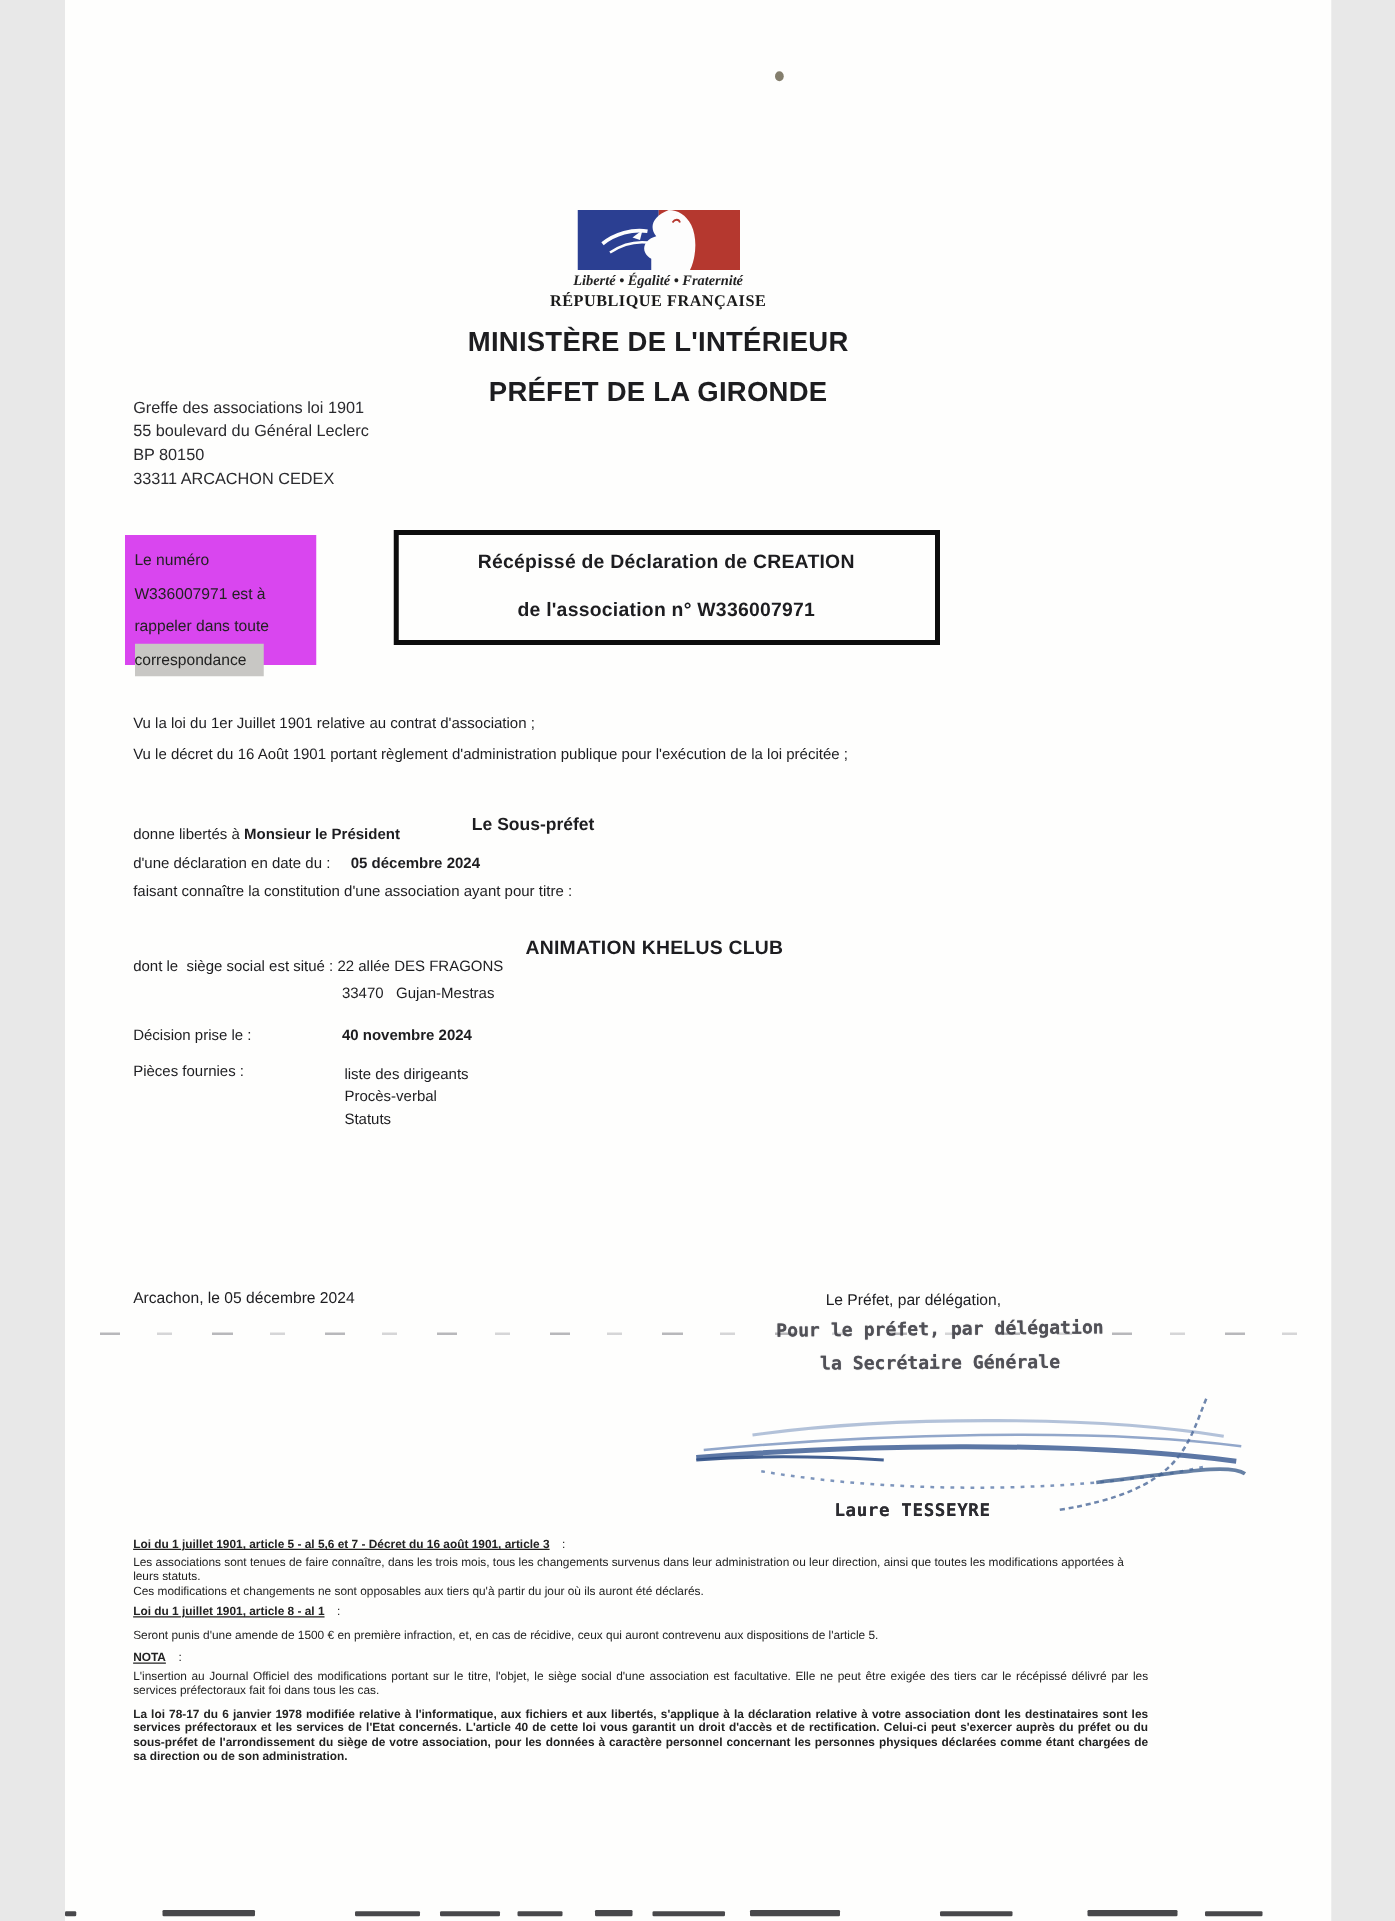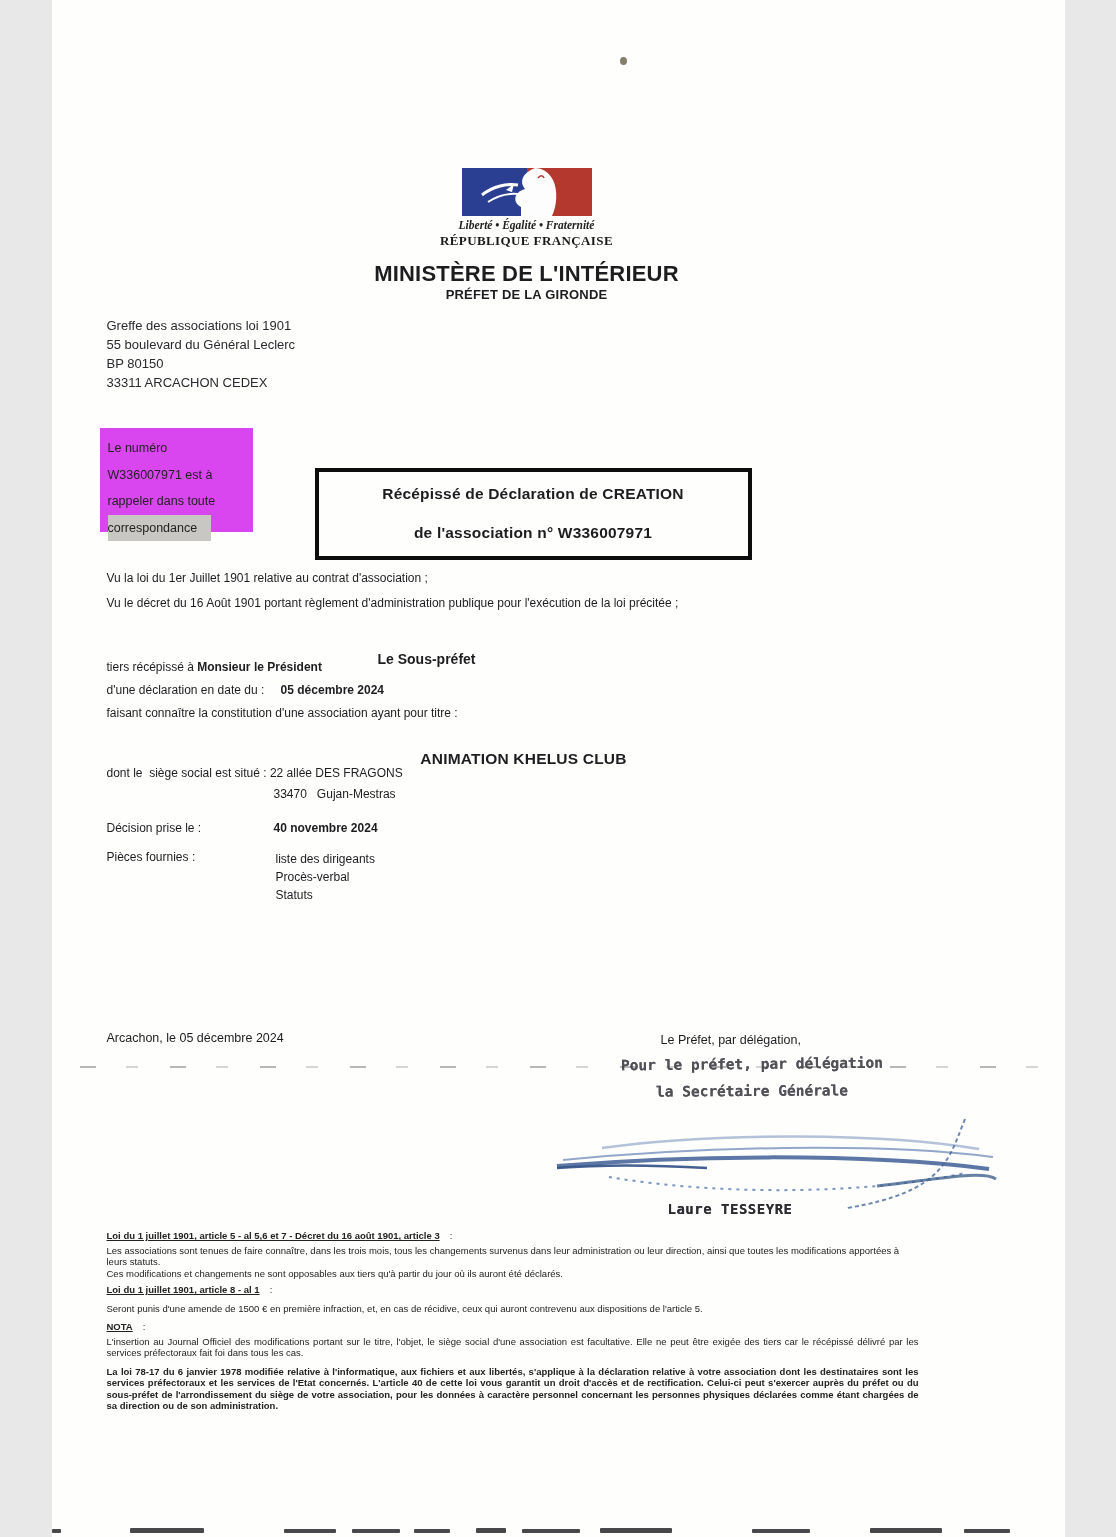--- a/index.html
+++ b/index.html
@@ -17,42 +17,41 @@
   .pre{white-space:pre-wrap;}
   .b{font-weight:bold;}
   .center{text-align:center;margin-top:25px;}
 
   
   .header-block{left:308px;top:168px;width:334px;text-align:center;}
   .logo-wrap{width:130px;height:48px;margin:0 auto;}
   .motto{font-family:"Liberation Serif", serif;font-style:italic;font-weight:bold;font-size:11.5px;margin-top:3px;color:#222;}
   .republique{font-family:"Liberation Serif", serif;font-weight:bold;font-size:13px;letter-spacing:.4px;margin-top:2px;color:#1a1a1a;}
   .ministry{font-size:22px;font-weight:bold;margin-top:12px;letter-spacing:.2px;}
-  .prefect{font-size:13px;font-weight:bold;letter-spacing:.2px;}
+  .prefect{font-size:22px;font-weight:bold;margin-top:14px;letter-spacing:.2px;}
 
   
   .sender{left:55px;top:316px;font-size:13px;line-height:19px;color:#2a2a2e;}
 
   
   .ref-box{
     left:48px;top:428px;width:153px;height:104px;
     background:#d946ef;
     font-size:12.5px;color:#222;
     padding:7px 0 0 8px;box-sizing:border-box;
     line-height:26.5px;
   }
   .ref-box .last{background:#c8c7c4;display:inline-block;padding-right:14px;}
 
   
   .receipt-box{
     left:263px;top:424px;width:437px;height:92px;
     border:4px solid #0d0d0d;
     box-sizing:border-box;
     text-align:center;
-    margin-top:44px;
   }
   .receipt-line1{font-size:15.5px;font-weight:bold;margin-top:13px;letter-spacing:.2px;}
   .receipt-line2{font-size:15.5px;font-weight:bold;margin-top:21px;letter-spacing:.2px;}
 
   
   .t12{font-size:12px;}
   .t125{font-size:12.5px;}
   .value-gap{margin-left:13px;}
   .pieces div{line-height:18px;}
 
@@ -132,21 +131,21 @@
 
   <div class="abs receipt-box">
     <div class="receipt-line1">Récépissé de Déclaration de CREATION</div>
     <div class="receipt-line2">de l'association n°  W336007971</div>
   </div>
 
   <div class="abs t12" style="left:55px;top:571px;">Vu la loi du 1er Juillet 1901 relative au contrat d'association ;</div>
   <div class="abs t12" style="left:55px;top:596px;">Vu le décret du 16 Août 1901 portant règlement d'administration publique pour l'exécution de la loi précitée ;</div>
   <div class="abs b center" style="left:280px;top:626px;width:190px;font-size:14px;">Le Sous-préfet</div>
 
-  <div class="abs t12 pre" style="left:55px;top:660px;"><span>tiers récépissé à </span><span class="b">Monsieur le Président</span></div>
+  <div class="abs t12 pre" style="left:55px;top:660px;"><span>donne libertés à </span><span class="b">Monsieur le Président</span></div>
 
   <div class="abs t12 pre" style="left:55px;top:683px;"><span>d'une déclaration en date du : </span><span class="b value-gap">05 décembre 2024</span></div>
 
   <div class="abs t12" style="left:55px;top:706px;">faisant connaître la constitution d'une association ayant pour titre :</div>
 
   <div class="abs b center" style="left:322px;top:725px;width:300px;font-size:15.5px;letter-spacing:.2px;">ANIMATION KHELUS CLUB</div>
 
   <div class="abs t12 pre" style="left:55px;top:766px;"><span>dont le  siège social est situé : </span><span>22 allée DES FRAGONS</span></div>
   <div class="abs t12 pre" style="left:222px;top:787px;">33470   Gujan-Mestras</div>
 

